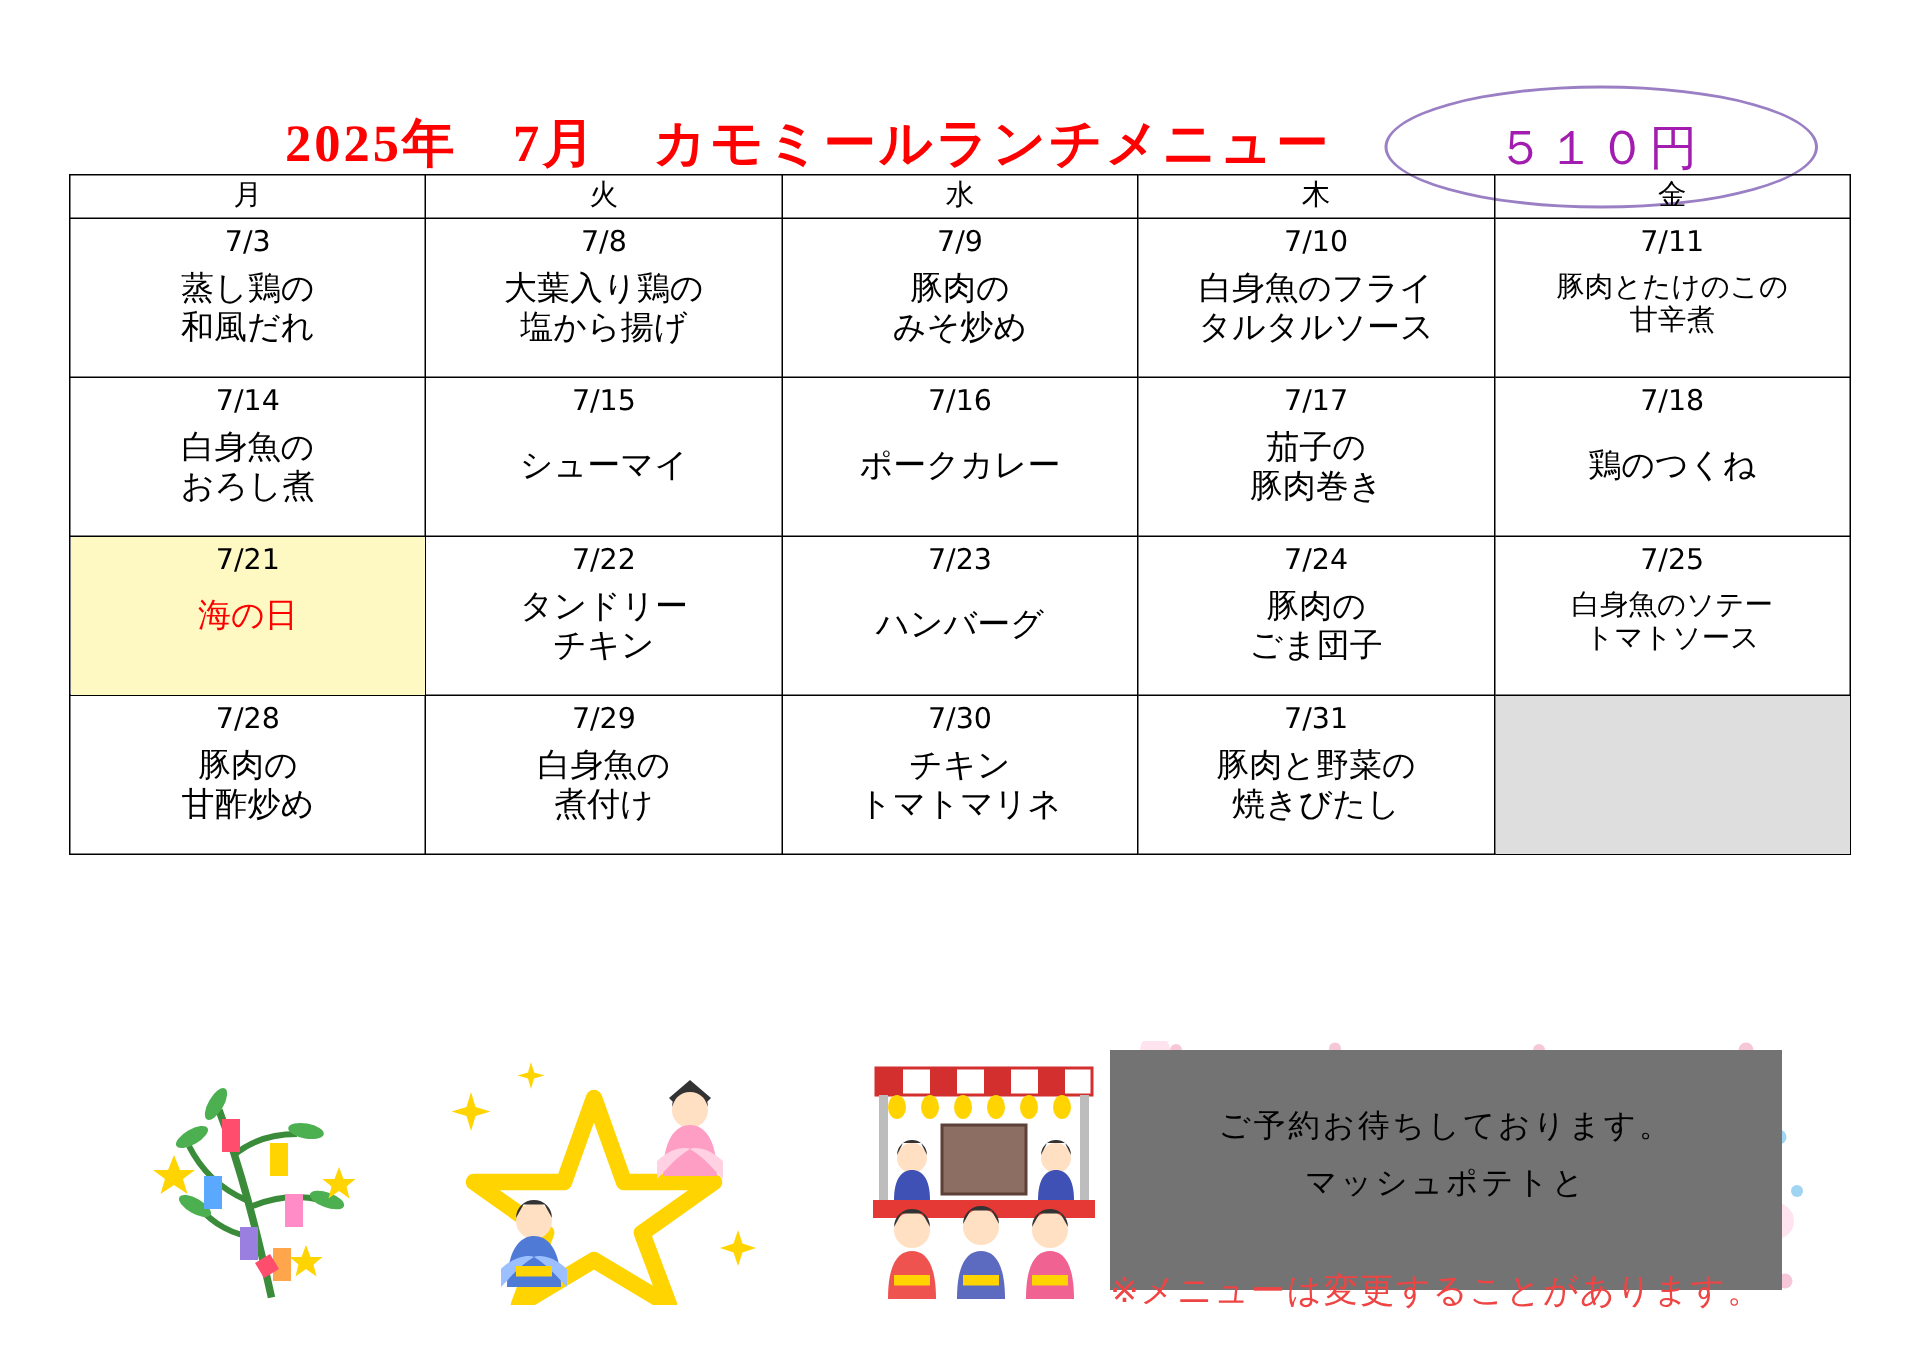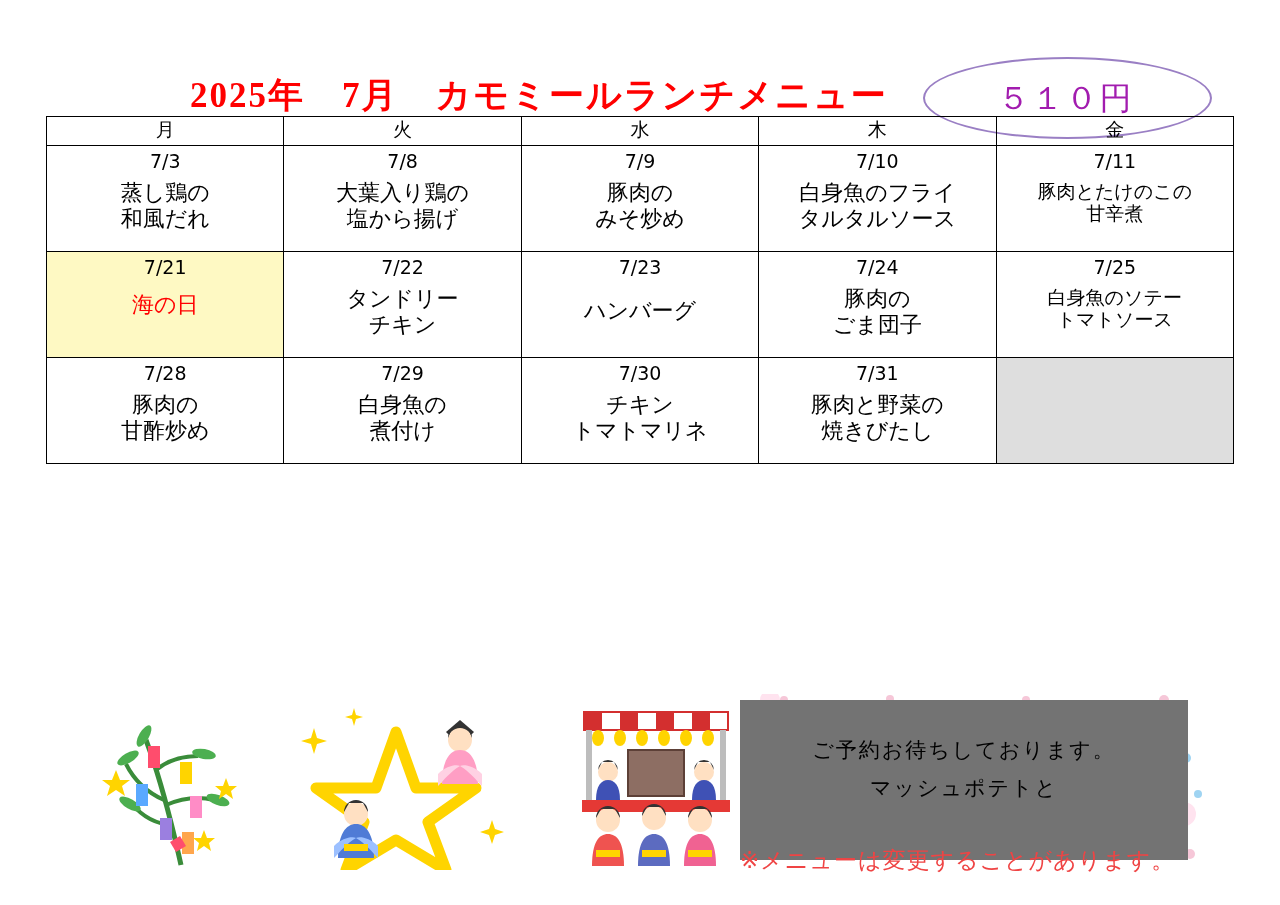--- a/index.html
+++ b/index.html
@@ -228,20 +228,44 @@
           <span class="menu">白身魚のフライ
 タルタルソース</span>
         </td>
         <td class="day">
           <span class="date">7/11</span>
           <span class="menu small">豚肉とたけのこの
 甘辛煮</span>
         </td>
       </tr>
 
+      <tr>
+        <td class="day">
+          <span class="date">7/14</span>
+          <span class="menu">白身魚の
+おろし煮</span>
+        </td>
+        <td class="day">
+          <span class="date">7/15</span>
+          <span class="menu one">シューマイ</span>
+        </td>
+        <td class="day">
+          <span class="date">7/16</span>
+          <span class="menu one">ポークカレー</span>
+        </td>
+        <td class="day">
+          <span class="date">7/17</span>
+          <span class="menu">茄子の
+豚肉巻き</span>
+        </td>
+        <td class="day">
+          <span class="date">7/18</span>
+          <span class="menu one">鶏のつくね</span>
+        </td>
+      </tr>
 
       <tr>
         <td class="day holiday">
           <span class="date">7/21</span>
           <span class="menu holidaytext">海の日</span>
         </td>
         <td class="day">
           <span class="date">7/22</span>
           <span class="menu">タンドリー
 チキン</span>

